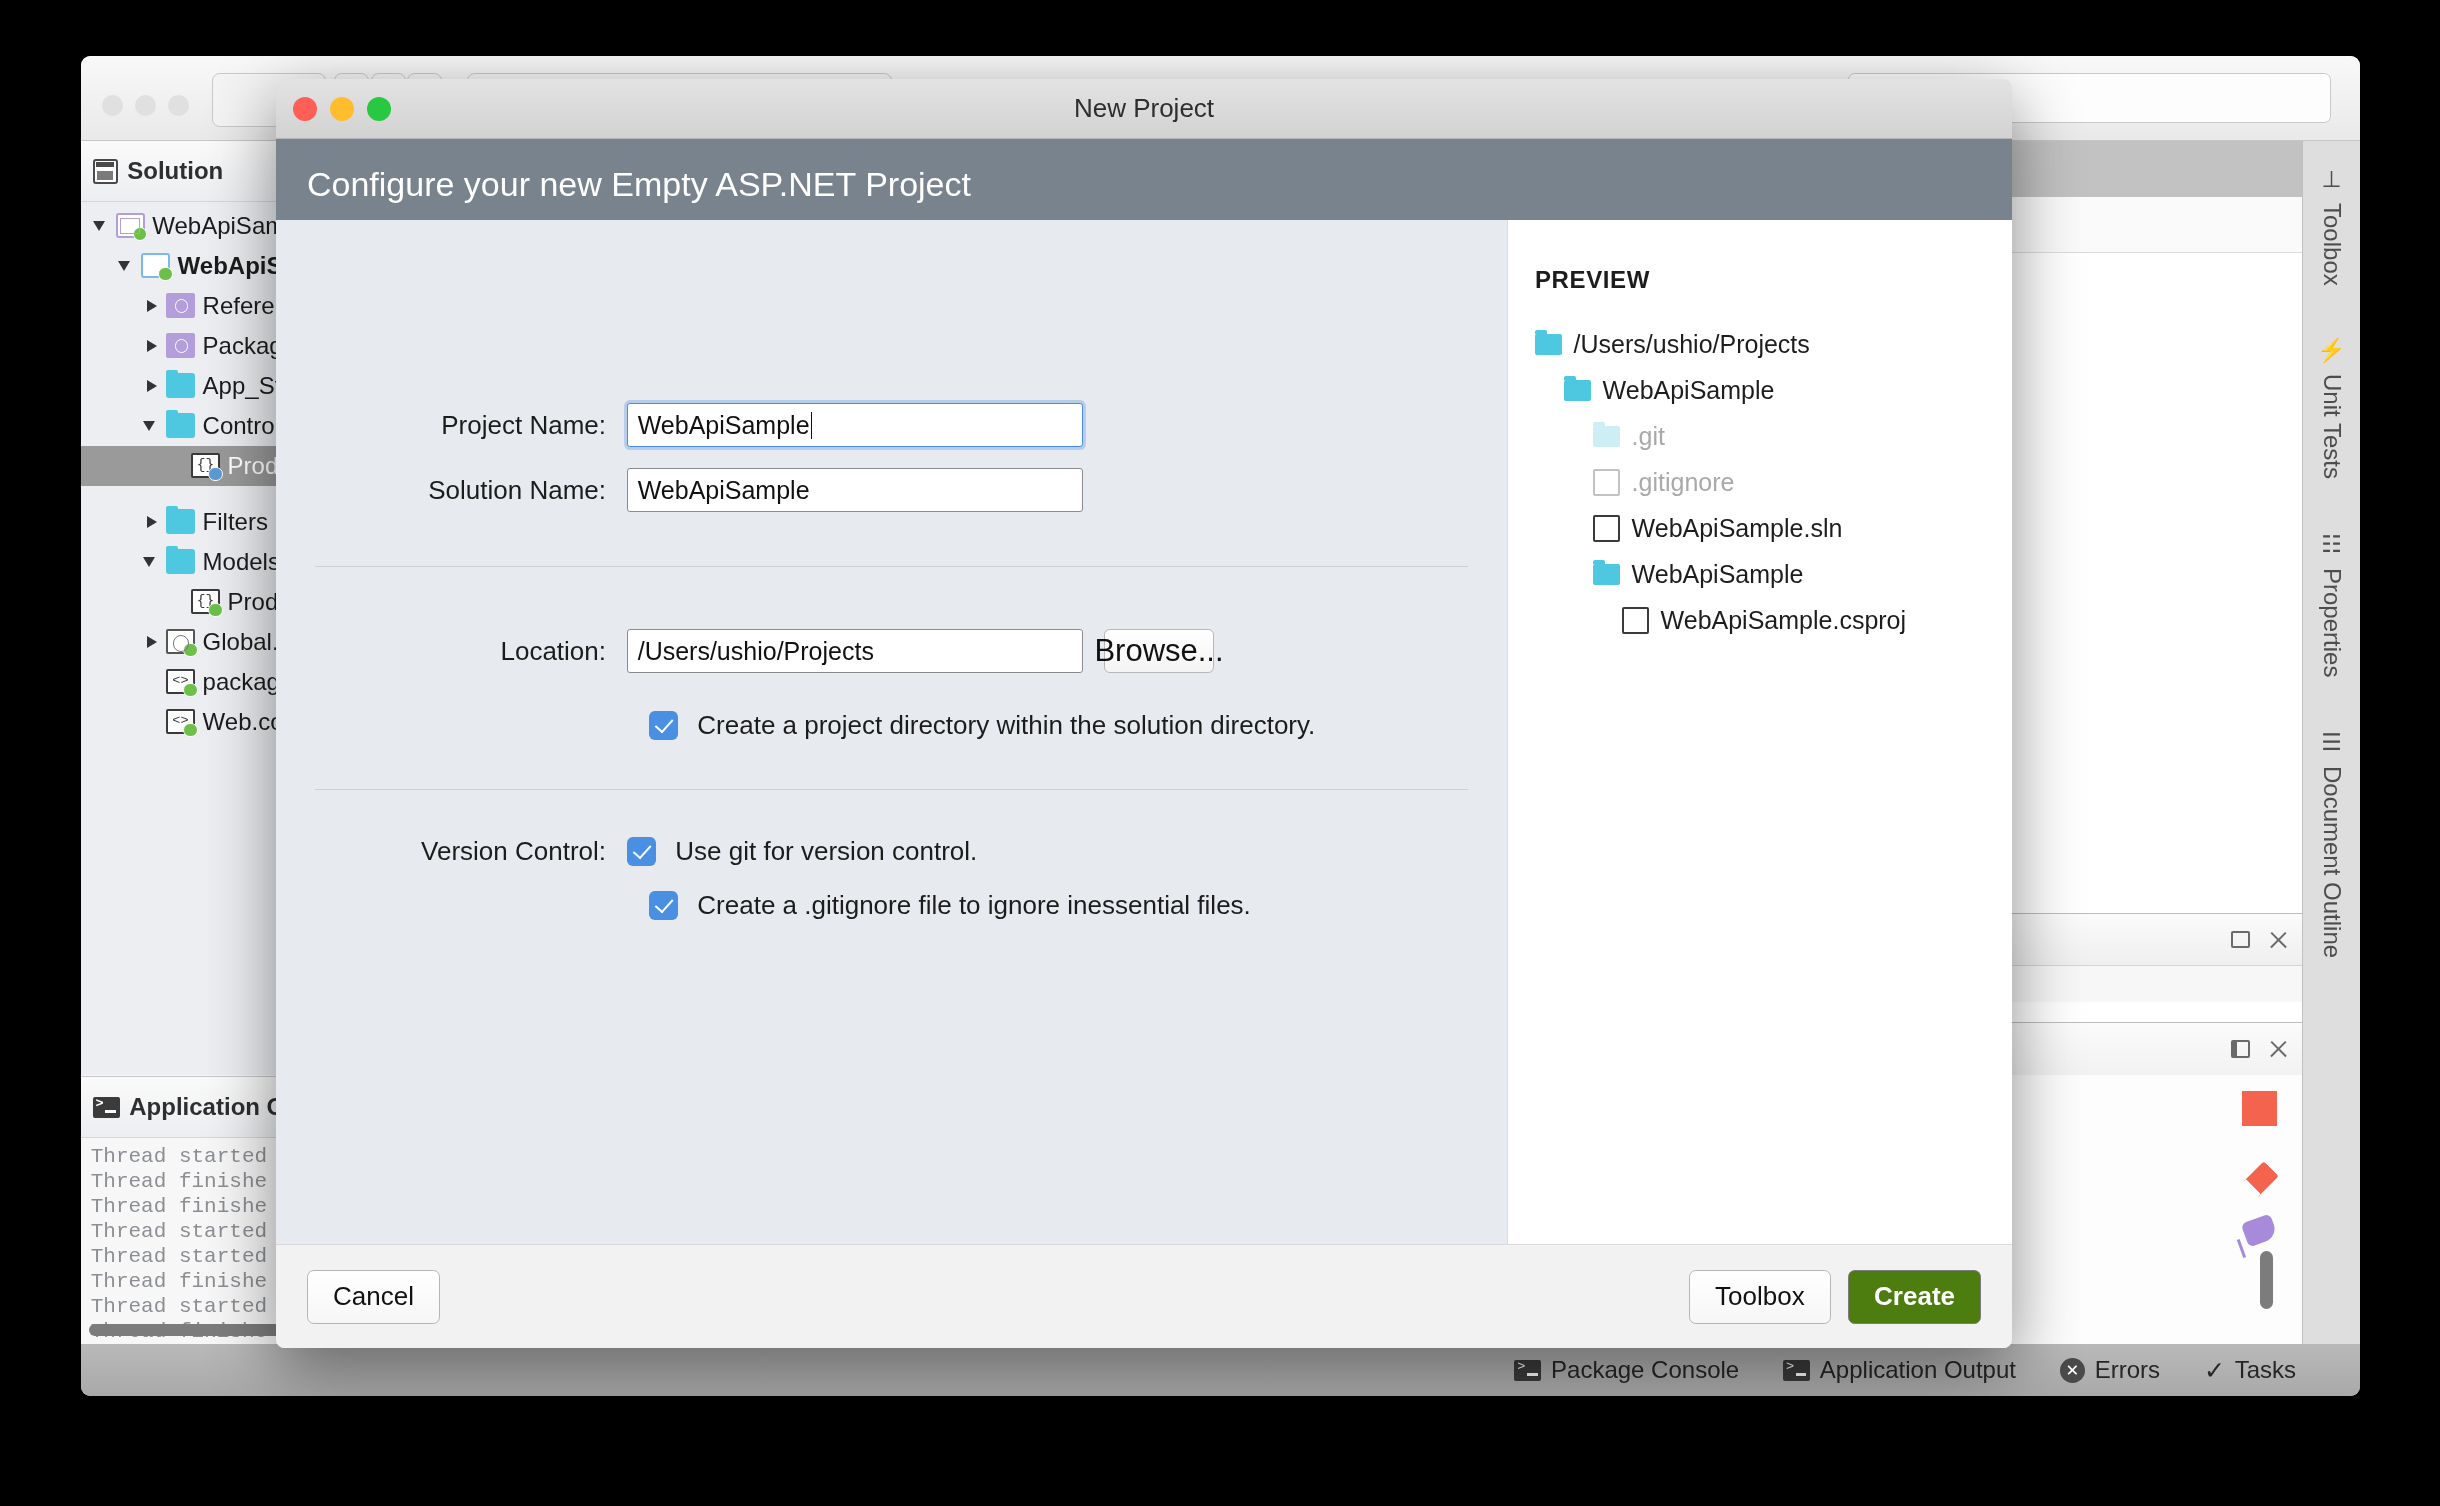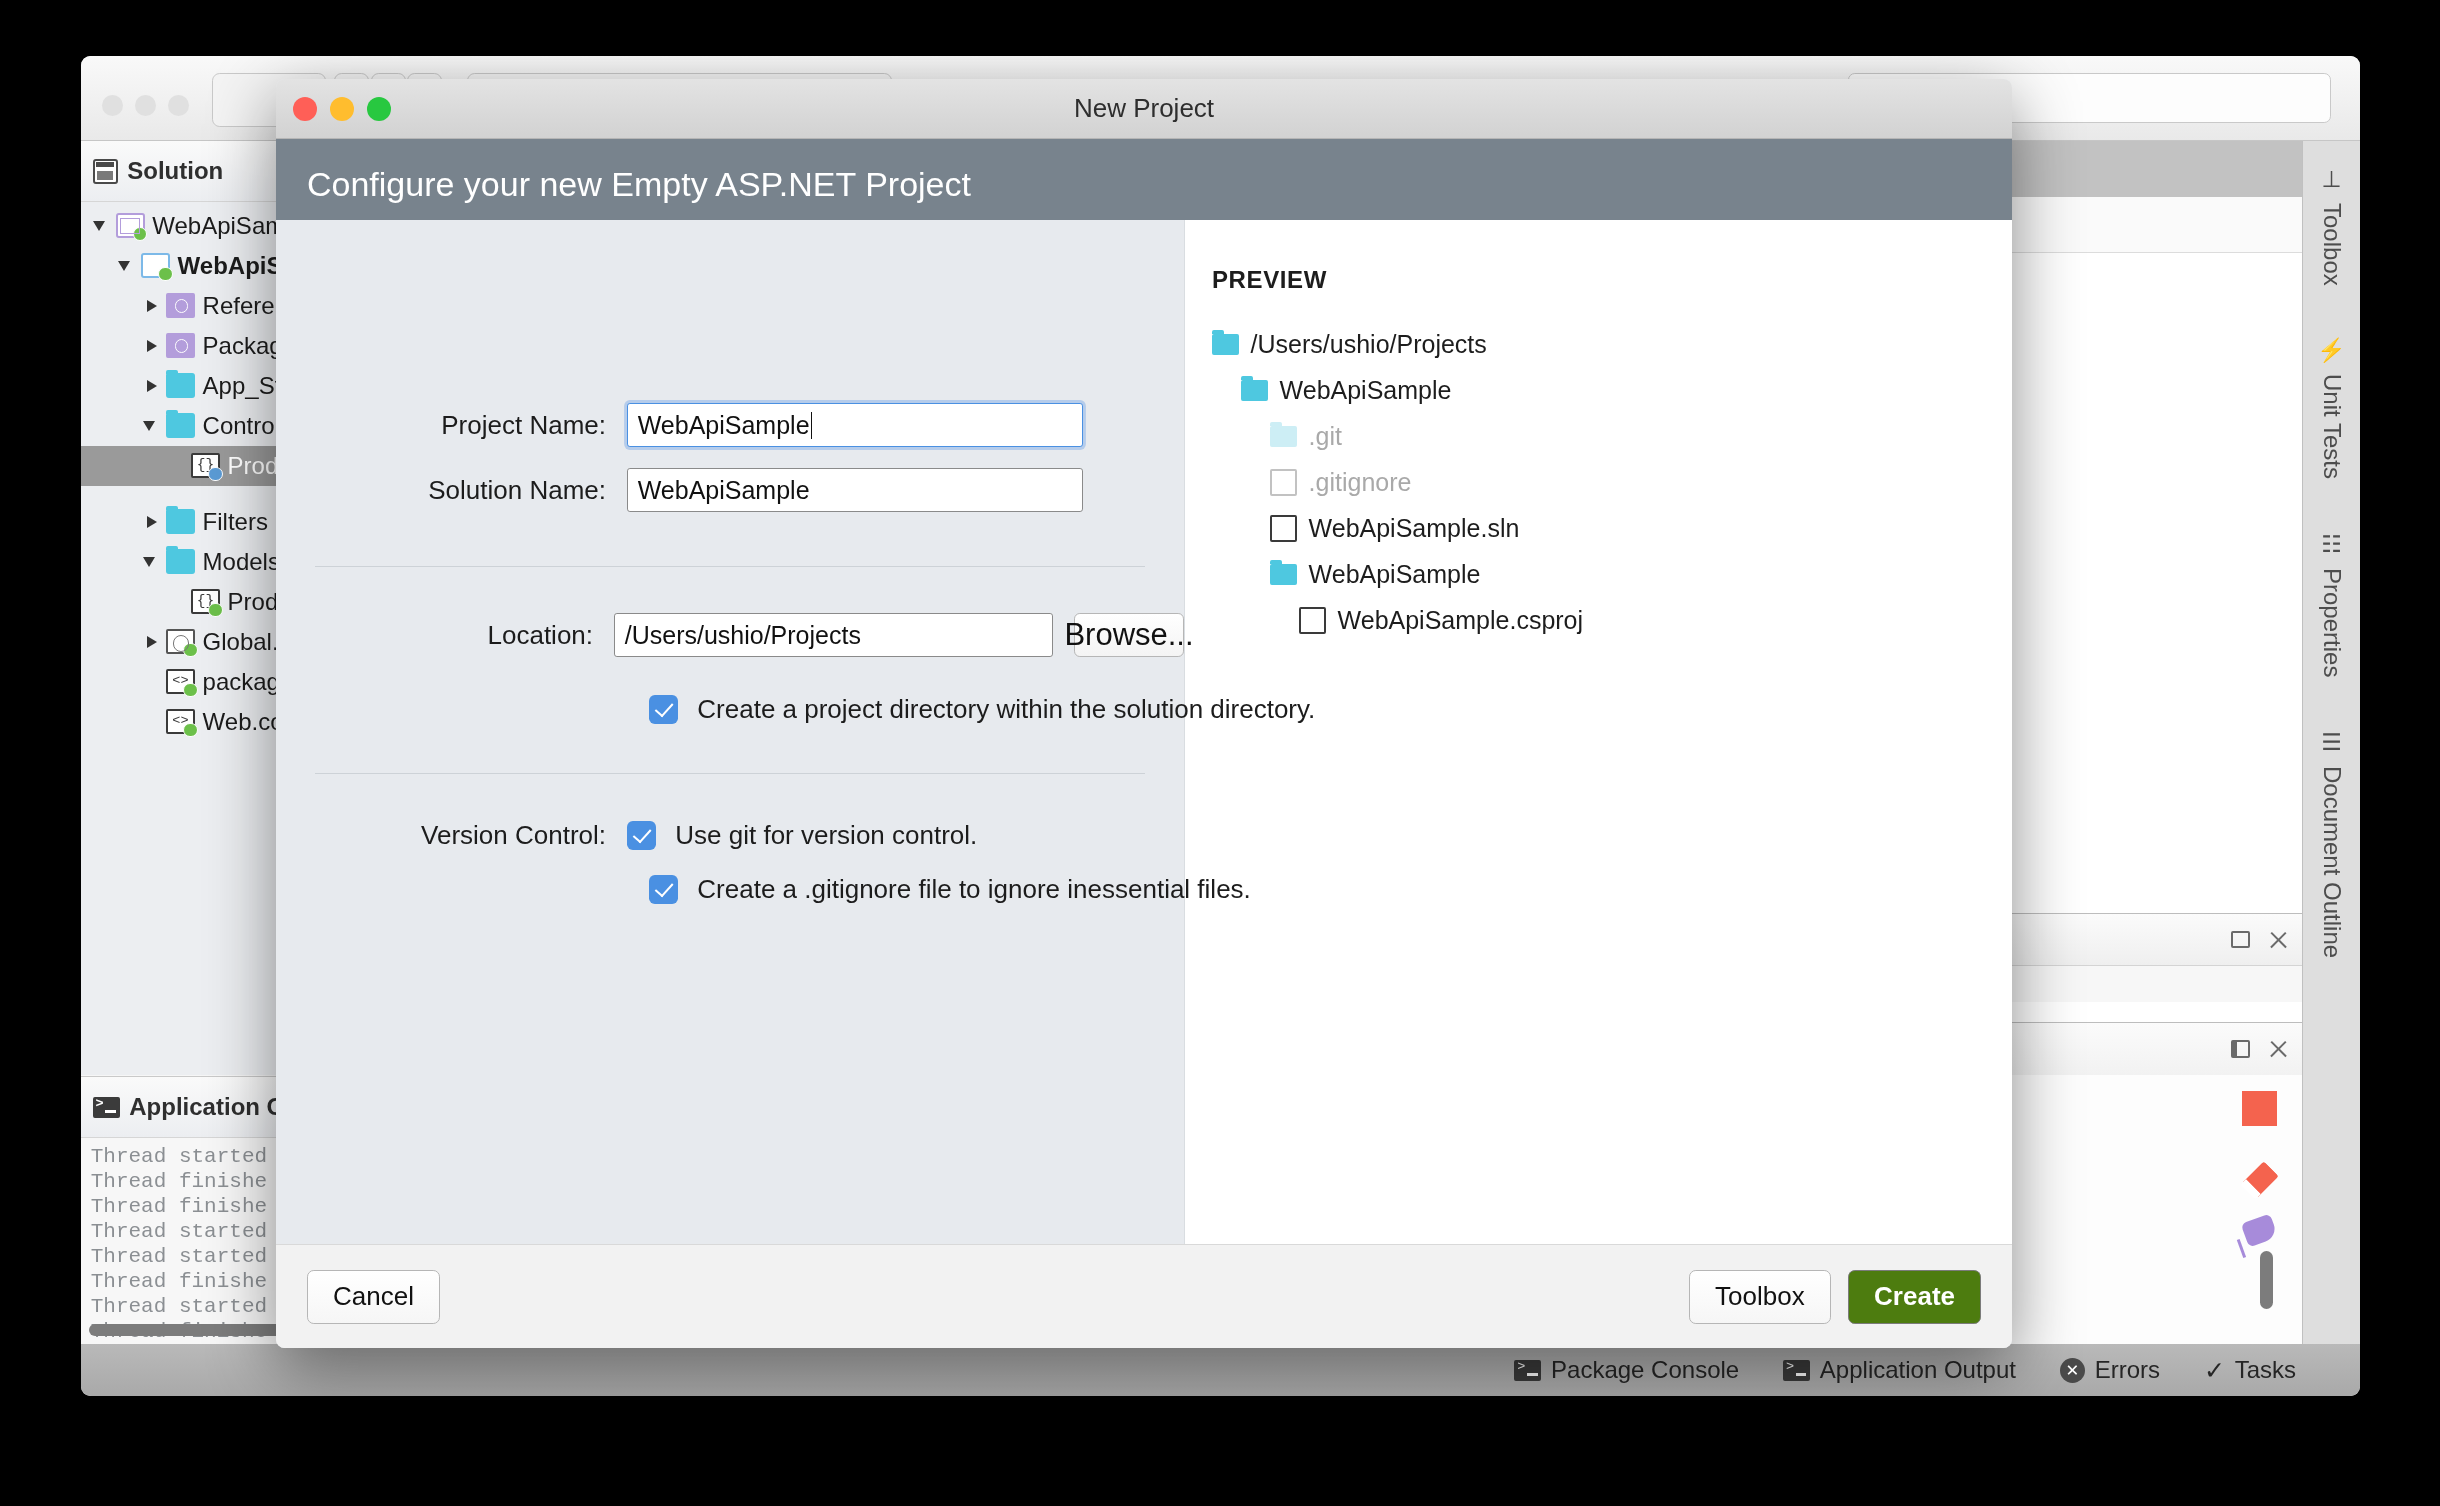--- a/index.html
+++ b/index.html
@@ -314,21 +314,21 @@
   #dlg-header {
     height: 91px; background: #78838d;
     display: flex; align-items: center; padding-left: 31px;
     font-size: 34px; color: #ffffff;
   }
   #dlg-body {
     position: absolute; left: 0; top: 141px; right: 0; bottom: 104px;
     display: flex;
   }
   #dlg-form {
-    width: 908px; background: #e7eaee; position: relative;
+    width: 1231px; background: #e7eaee; position: relative;
   }
   #dlg-preview {
     flex: 1; background: #fff; border-left: 1px solid #d9dde1;
     padding: 46px 0 0 27px;
   }
   #preview-title {
     font-size: 24px; font-weight: bold; color: #1d1d1d;
     letter-spacing: 0.6px; margin-bottom: 27px;
   }
   .pv-row {
@@ -631,21 +631,21 @@
 
       <div class="frow" style="margin-top:21px">
         <div class="flabel">Solution Name:</div>
         <div class="finput">
           <span>WebApiSample</span>
         </div>
       </div>
 
       <div class="divider" style="margin-top:54px"></div>
 
-      <div class="frow" style="margin-top:46px">
+      <div class="frow" style="margin-top:62px">
         <div class="flabel">Location:</div>
         <div class="finput">
           <span>/Users/ushio/Projects</span>
         </div>
         <div id="browse-btn">Browse...</div>
       </div>
 
       <div class="cbrow" style="margin-top:37px; margin-left:373px">
         <div class="cb"></div>
         <span class="cblabel">Create a project directory within the solution directory.</span>

